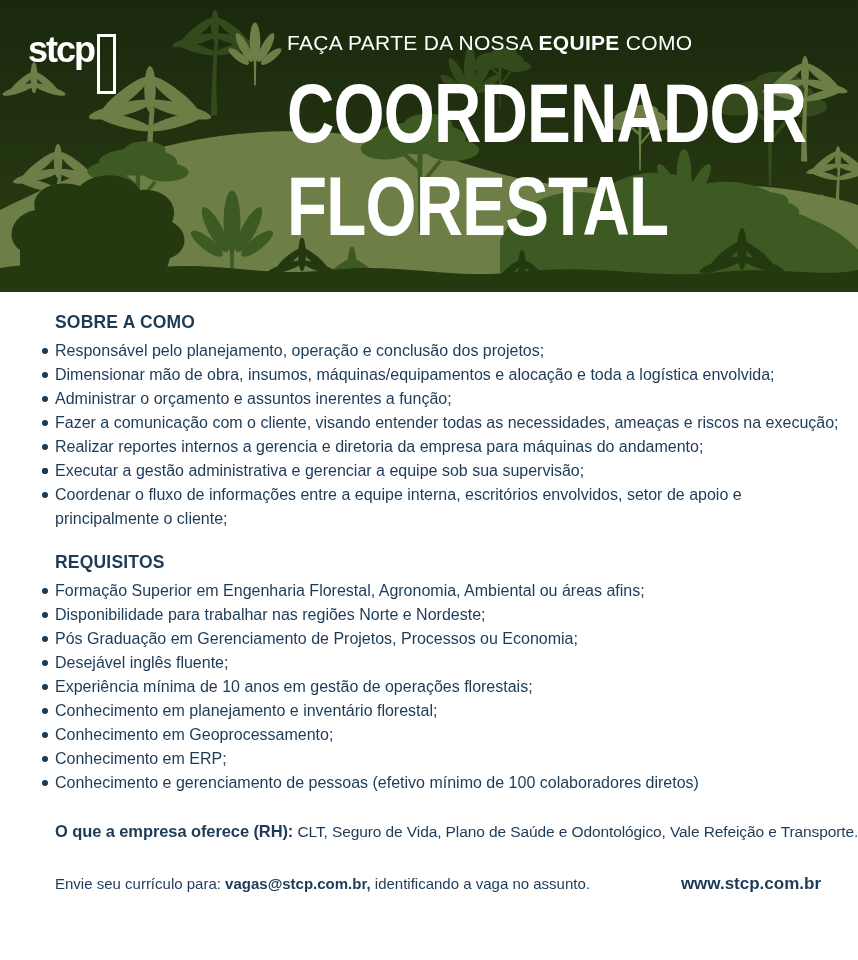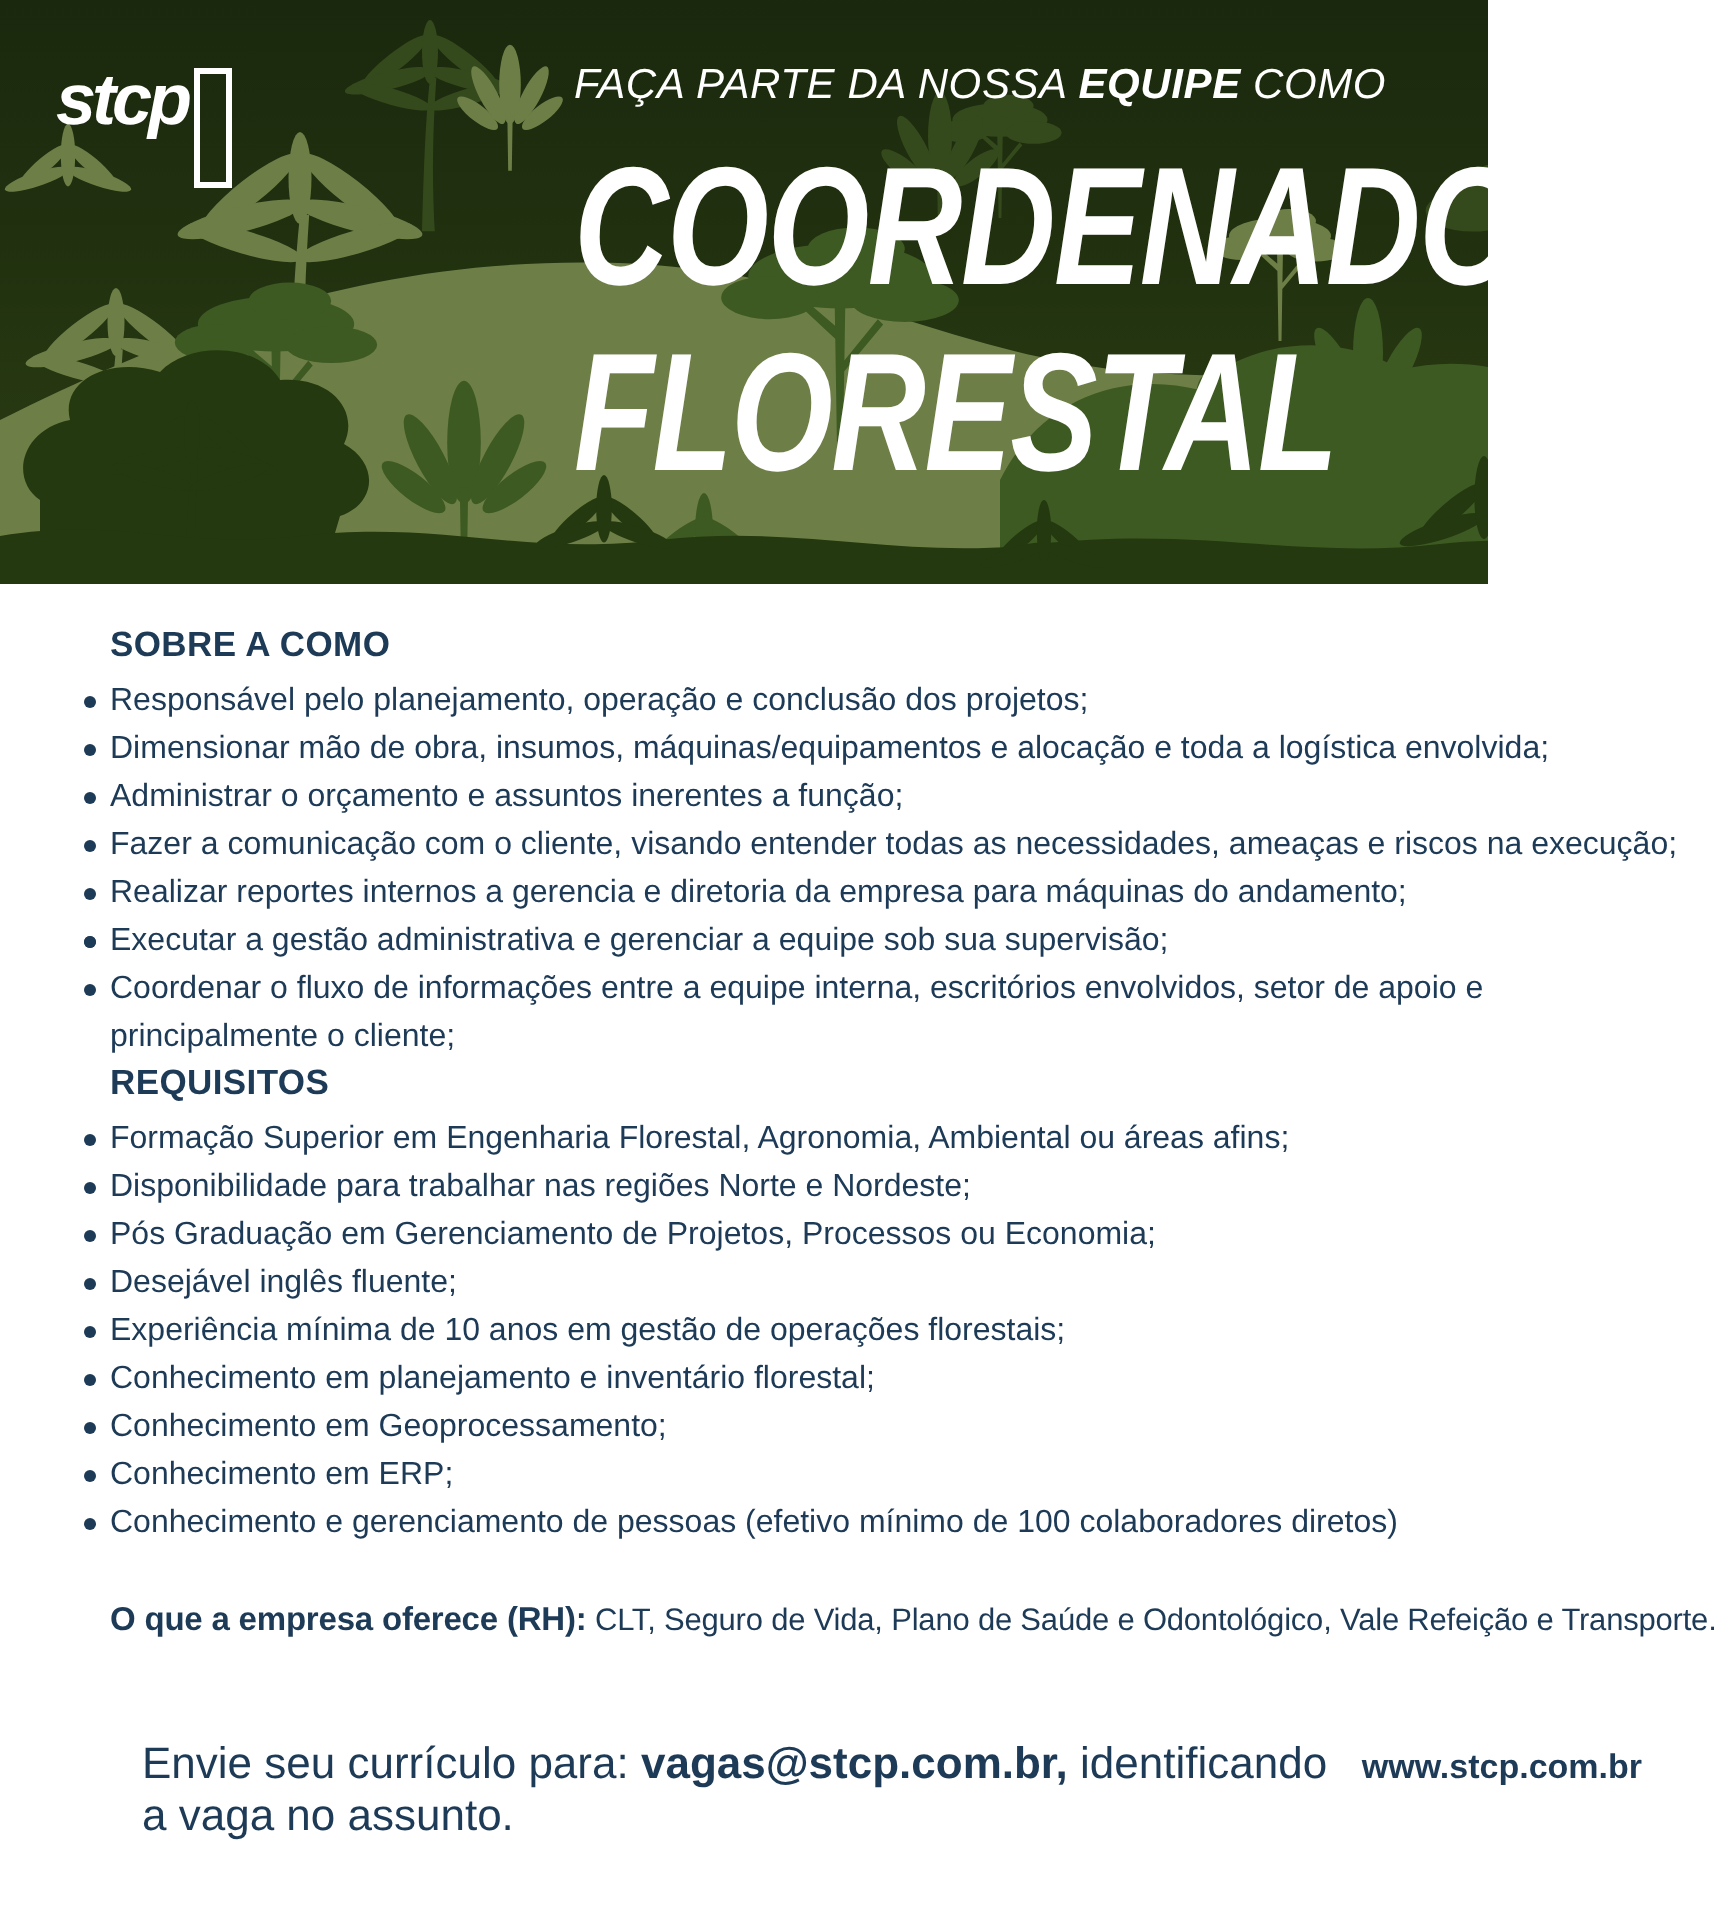--- a/index.html
+++ b/index.html
@@ -1,20 +1,20 @@
 <!DOCTYPE html>
 <html lang="pt-BR" style="--ink: #1d3a57; --bg-top: #1a280d; --bg-bottom: #2b3e13; --olive: #6d7f47; --leaf-mid: #3e5a23; --leaf-dark: #24390f; --leaf-distant: #344a1c;"><head>
 <meta charset="utf-8">
 <style>
   html,body{margin:0;padding:0;background:#ffffff;}
   body{width:858px;height:960px;font-family:"Liberation Sans",sans-serif;}
   .poster{position:relative;width:858px;height:960px;background:#ffffff;overflow:hidden;}
 
   
-  .hero{position:relative;width:744px;height:292px;overflow:hidden;font-style:italic;}
+  .hero{position:relative;width:858px;height:292px;overflow:hidden;}
   .hero svg{position:absolute;inset:0;display:block;}
   .s1{stop-color:var(--bg-top,#1a280d);}
   .s2{stop-color:var(--bg-bottom,#2b3e13);}
   .lyr-distant{fill:var(--leaf-distant,#344a1c);}
   .lyr-olive{fill:var(--olive,#6d7f47);}
   .lyr-mid{fill:var(--leaf-mid,#3e5a23);}
   .lyr-dark{fill:var(--leaf-dark,#24390f);}
 
   .logo{position:absolute;left:28px;top:32px;display:flex;align-items:flex-start;z-index:3;}
   .logo-text{color:#fff;font-weight:bold;font-size:36px;line-height:1;letter-spacing:-2px;}
@@ -28,28 +28,28 @@
     letter-spacing:-1px;transform:scaleX(0.78);transform-origin:left top;white-space:nowrap;}
   .title-line + .title-line{display:block;}
 
   
   .content{padding:20px 13px 0 55px;color:var(--ink,#1d3a57);}
   .section-heading{font-size:17.5px;font-weight:bold;margin:0 0 6px 0;letter-spacing:.2px;}
   ul.bullets{list-style:none;margin:0;padding:0;max-width:792px;}
   ul.bullets li{position:relative;font-size:16px;line-height:24px;}
   ul.bullets .dot{position:absolute;left:-13px;top:9px;width:6px;height:6px;border-radius:50%;
     background:var(--ink,#1d3a57);}
-  .section + .section{}
+  .section + .section{margin-top:21px;}
 
   .offer{margin:24px 0 0 0;font-size:15.5px;line-height:24px;white-space:nowrap;letter-spacing:-0.1px;}
   .offer b{font-size:16.5px;text-align:center;}
 
   .footer{margin-top:30px;display:flex;justify-content:space-between;align-items:baseline;
     padding-right:24px;}
-  .apply{margin:16px;font-size:22px;}
+  .apply{margin:0;font-size:15px;}
   .apply b{font-weight:bold;}
   .site{font-size:17px;font-weight:bold;text-align:center;}
 </style>
 </head>
 <body>
 
 <div class="poster">
 
   <div class="hero">
     <svg viewBox="0 0 858 292" width="858" height="292" preserveAspectRatio="none" aria-hidden="true">

